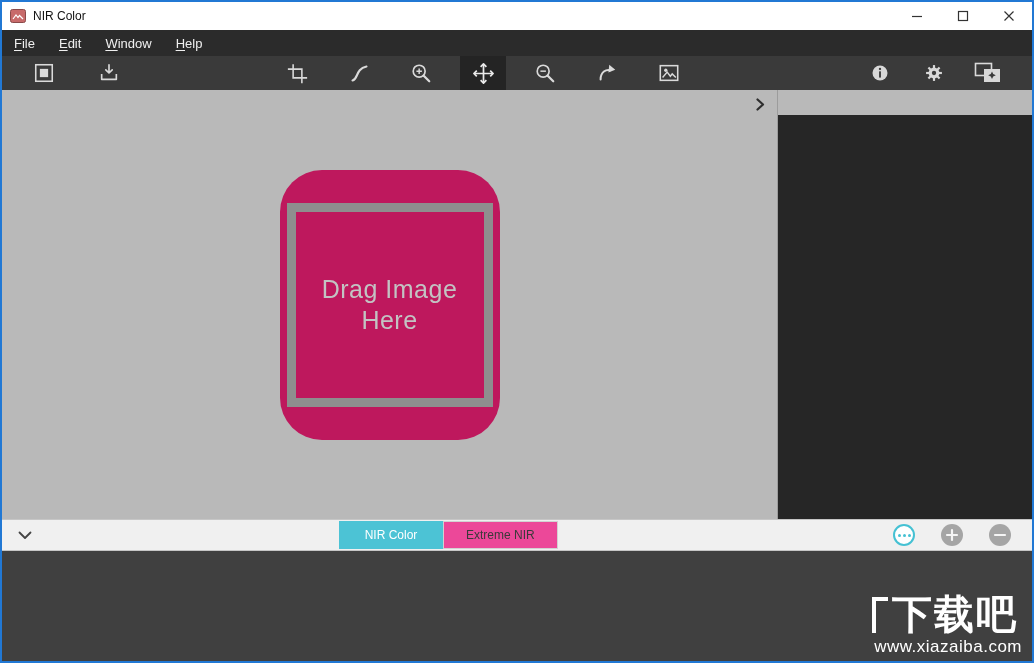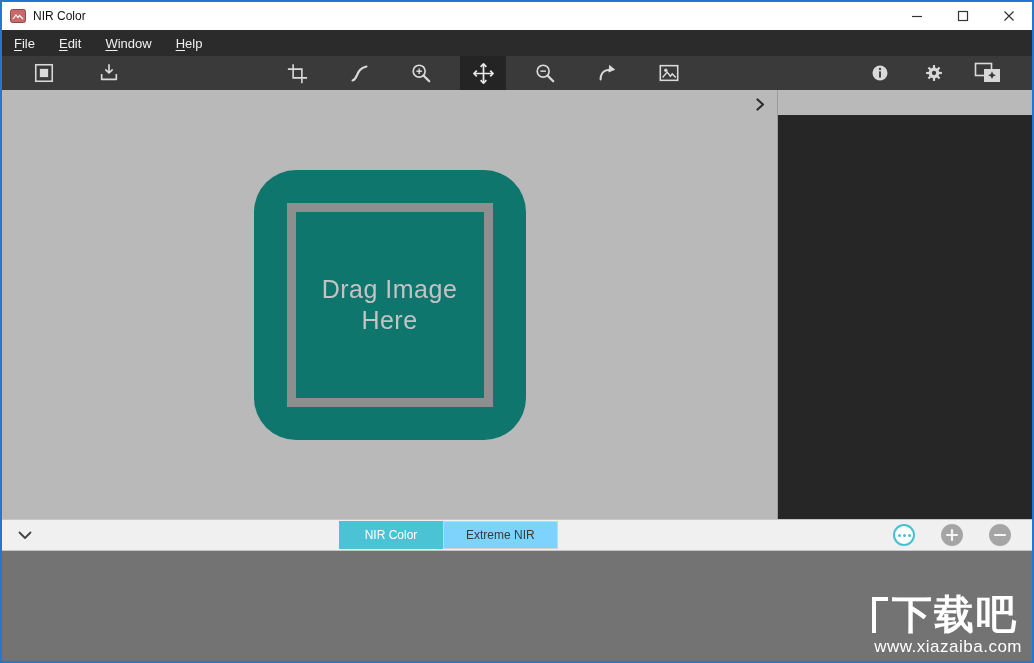--- a/index.html
+++ b/index.html
@@ -31,21 +31,21 @@
   .tb-btn { width:46px; height:34px; display:flex; align-items:center; justify-content:center;
             background:transparent; border:none; cursor:default; }
   .tb-group.right .tb-btn { width:40px; }
   .tb-btn.active { background:#242424; }
   .tb-btn svg { display:block; }
 
   
   .content { flex:1 1 auto; display:flex; min-height:0; }
   .canvas { flex:1 1 auto; background:#b9b9b9; position:relative;
             display:flex; align-items:center; justify-content:center; }
-  .dropzone { width:272px; height:270px; background:#0f766e; border-radius:42px;
+  .dropzone { width:220px; height:270px; background:#be185d; border-radius:42px;
               display:flex; align-items:center; justify-content:center; }
   .dropzone-inner { width:206px; height:204px; border:9px solid #8e8e8e;
                     display:flex; align-items:center; justify-content:center; }
   .dropzone-text { width:160px; text-align:center; font-size:25px; line-height:1.22;
                    color:#c3c3c3; letter-spacing:0.5px; }
   .panel-collapse { position:absolute; top:5px; right:8px; width:18px; height:18px;
                     display:flex; align-items:center; justify-content:center; cursor:default; }
 
   .side-panel { width:255px; flex:0 0 auto; display:flex; flex-direction:column;
                 border-left:1px solid #9c9c9c; }
@@ -53,32 +53,32 @@
   .side-panel-body { flex:1 1 auto; background:#262626; }
 
   
   .bottom-strip { height:32px; background:#f0f0f0; border-top:1px solid #c6c6c6;
                   border-bottom:1px solid #c6c6c6; position:relative; flex:0 0 auto; }
   .collapse-down { position:absolute; left:12px; top:0; height:100%; width:22px;
                    display:flex; align-items:center; justify-content:center; cursor:default; }
   .tabs { position:absolute; left:337px; top:1px; height:28px; display:flex; }
   .tab { height:100%; display:flex; align-items:center; justify-content:center;
          font-size:12px; padding:0 22px; min-width:104px; cursor:default;
-         background:#7dd3fc; color:#3a3a3a; border:1px solid #d2d2d2; }
+         background:#ec4899; color:#3a3a3a; border:1px solid #d2d2d2; }
   .tab.active { background:#4cc3d5; color:#ffffff; border:1px solid #4cc3d5; }
   .strip-actions { position:absolute; right:21px; top:0; height:100%;
                    display:flex; align-items:center; gap:26px; }
   .circle-btn { width:22px; height:22px; border-radius:50%; display:flex;
                 align-items:center; justify-content:center; cursor:default; }
   .circle-btn.teal { border:2px solid #45c1d3; background:#ffffff; gap:2px; }
   .circle-btn.teal i { width:3px; height:3px; border-radius:50%; background:#45c1d3; display:block; }
   .circle-btn.gray { background:#a5a5a5; }
 
   
-  .bottom-panel { height:110px; background:#737373; position:relative; flex:0 0 auto; }
+  .bottom-panel { height:110px; background:#404040; position:relative; flex:0 0 auto; }
   .watermark { position:absolute; right:10px; bottom:4px; color:#ffffff; text-align:center; }
   .wm-title { font-size:40px; font-weight:bold; line-height:1.05; letter-spacing:2px;
               padding-left:14px; position:relative; }
   .wm-title::before { content:""; position:absolute; left:-2px; top:4px; width:12px; height:32px;
                       border-left:4px solid #fff; border-top:4px solid #fff; }
   .wm-url { font-size:17px; letter-spacing:0.5px; margin-top:2px; }
 </style>
 </head>
 <body>
 

